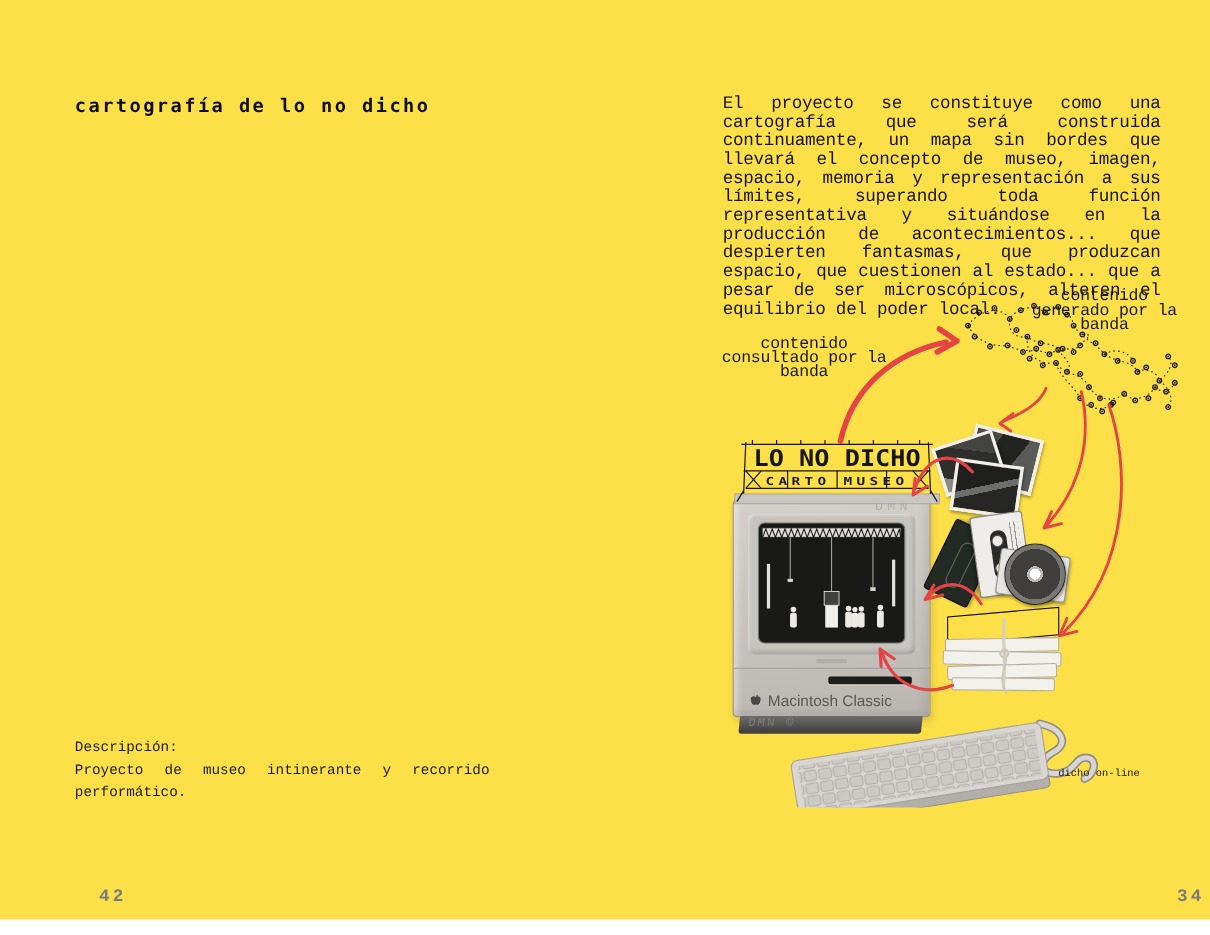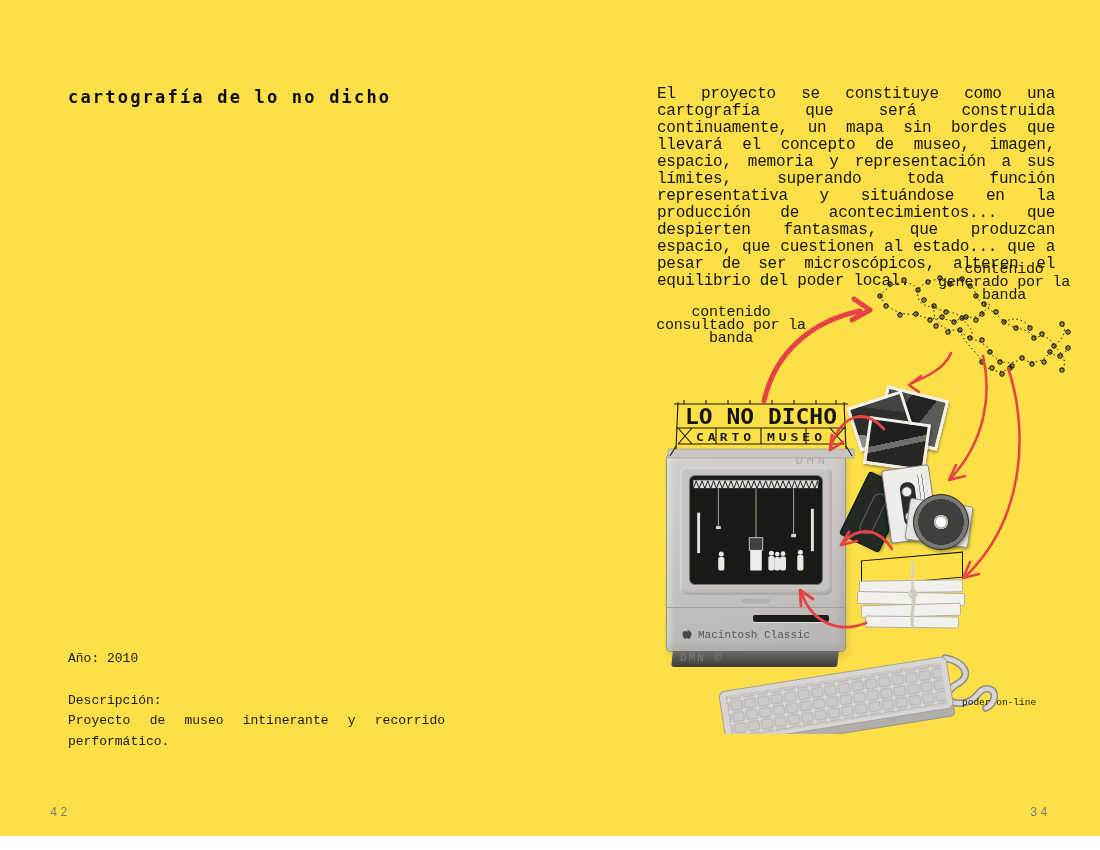--- a/index.html
+++ b/index.html
@@ -11,21 +11,21 @@
   
   .title {
     position:absolute; left:68px; top:87px;
     font-family:"DejaVu Sans Mono", monospace;
     font-weight:700; font-size:17px; letter-spacing:2.2px; color:#0d0d0d;
   }
   .meta { position:absolute; left:68px; top:649px; width:377px;
     font-size:13px; line-height:20.5px; color:#1a1a1a; }
   .meta .gap { height:21px; }
   .meta .just { text-align:justify; }
-  .pagenum { position:absolute; font-size:12px; font-weight:400; letter-spacing:3px; color:#7a7a7a; }
+  .pagenum { position:absolute; font-size:16px; font-weight:700; letter-spacing:3px; color:#7a7a7a;margin-left:40px; }
   .pg-left { left:50px; top:806px; }
   .pg-right { left:1030px; top:806px; }
 
   
   .intro {
     position:absolute; left:657px; top:86px; width:398px;
     font-size:16px; line-height:17px; letter-spacing:-0.25px;
     text-align:justify; color:#141414;
   }
   .section-title {
@@ -52,21 +52,21 @@
   .mac .screen { position:absolute; left:9px; top:8px; right:9px; bottom:10px;
     background:#191917; border-radius:6px; border:1px solid #73736f; overflow:hidden; }
   .mac .wm-screen { position:absolute; top:1px; right:16px; font-size:12px; letter-spacing:4px;
     color:rgba(110,108,104,.35);margin-left:16px; }
   .mac .vent { position:absolute; left:50%; top:146px; width:28px; height:4px; margin-left:-14px;
     background:#b2afaa; border-radius:1px; }
   .mac .seam { position:absolute; left:0; right:0; top:154px; border-top:1px solid #a3a09b; }
   .mac .slot { position:absolute; right:16px; top:162px; width:76px; height:7px;
     background:#1d1d1b; border-radius:2px; box-shadow:0 1px 0 rgba(255,255,255,.5); }
   .mac .brand { position:absolute; left:15px; top:176px; display:flex; align-items:center; gap:6px; }
-  .mac .brand span { font-family:Liberation Mono, monospace; font-size:11px; color:#5a5752; }
+  .mac .brand span { font-family:Liberation Sans, sans-serif; font-size:14px; color:#5a5752; }
   .mac-base { position:absolute; left:672px; top:651px; width:166px; height:16px;
     background:linear-gradient(180deg,#6e6c69,#3e3c3a); transform:skewX(-6deg);
     border-radius:0 0 3px 3px; }
   .mac-base span { position:absolute; left:8px; top:1px; font-size:11px; letter-spacing:2px; color:#8a8884; opacity:.75; }
 
   
   .photos { position:absolute; left:848px; top:390px; width:112px; height:90px; }
   .photo { position:absolute; border:3px solid #f2f0ec; box-shadow:1px 2px 3px rgba(0,0,0,.35); }
   .ph1 { left:32px; top:2px; width:64px; height:52px; transform:rotate(14deg);
     background:linear-gradient(115deg,#4c4c4a 0 30%,#232321 30% 62%,#5a5a58 62%); }
@@ -115,21 +115,20 @@
   .arrows { position:absolute; left:0; top:0; pointer-events:none; }
 </style>
 </head>
 <body>
 
 <div class="spread">
 
   <h1 class="title">cartografía de lo no dicho</h1>
 
   <div class="meta">
-    <div>Año: 2010</div>
     <div class="gap"></div>
     <div>Descripción:</div>
     <div class="just">Proyecto de museo intinerante y recorrido performático.</div>
   </div>
 
   <div class="pagenum pg-left">42</div>
 
   <p class="intro">El proyecto se constituye como una cartografía que será construida continuamente, un mapa sin bordes que llevará el concepto de museo, imagen, espacio, memoria y representación a sus límites, superando toda función representativa y situándose en la producción de acontecimientos... que despierten fantasmas, que produzcan espacio, que cuestionen al estado... que a pesar de ser microscópicos, alteren el equilibrio del poder local.</p>
 
 
@@ -323,21 +322,21 @@
     <div class="strip st2"></div>
     <div class="strip st3"></div>
     <div class="strip st4"></div>
     <svg width="112" height="82" viewBox="0 0 112 82">
       <path d="M56 6 C54 24 58 42 55 70" fill="none" stroke="#d6d0c2" stroke-width="3"></path>
       <path d="M56 36 C62 48 48 58 58 74" fill="none" stroke="#cfc9bb" stroke-width="2"></path>
       <circle cx="56" cy="38" r="3.5" fill="none" stroke="#cfc9bb" stroke-width="2"></circle>
     </svg>
   </div>
 
-  <div class="lbl-online">poder on-line</div>
+  <div class="lbl-online">dicho on-line</div>
 
   <svg class="arrows" width="1100" height="850" viewBox="0 0 1100 850">
     <g fill="none" stroke="var(--arrow)" stroke-linecap="round" stroke-linejoin="round">
 
       <path d="M764 401 C775 352 812 321 860 311" stroke-width="5"></path>
       <path d="M870 310 L854 299 M870 310 L852 320" stroke-width="5"></path>
 
       <path d="M951 353 C945 368 928 376 912 383" stroke-width="2.6"></path>
       <path d="M909 385 L921 376 M909 385 L919 392" stroke-width="2.6"></path>
 

